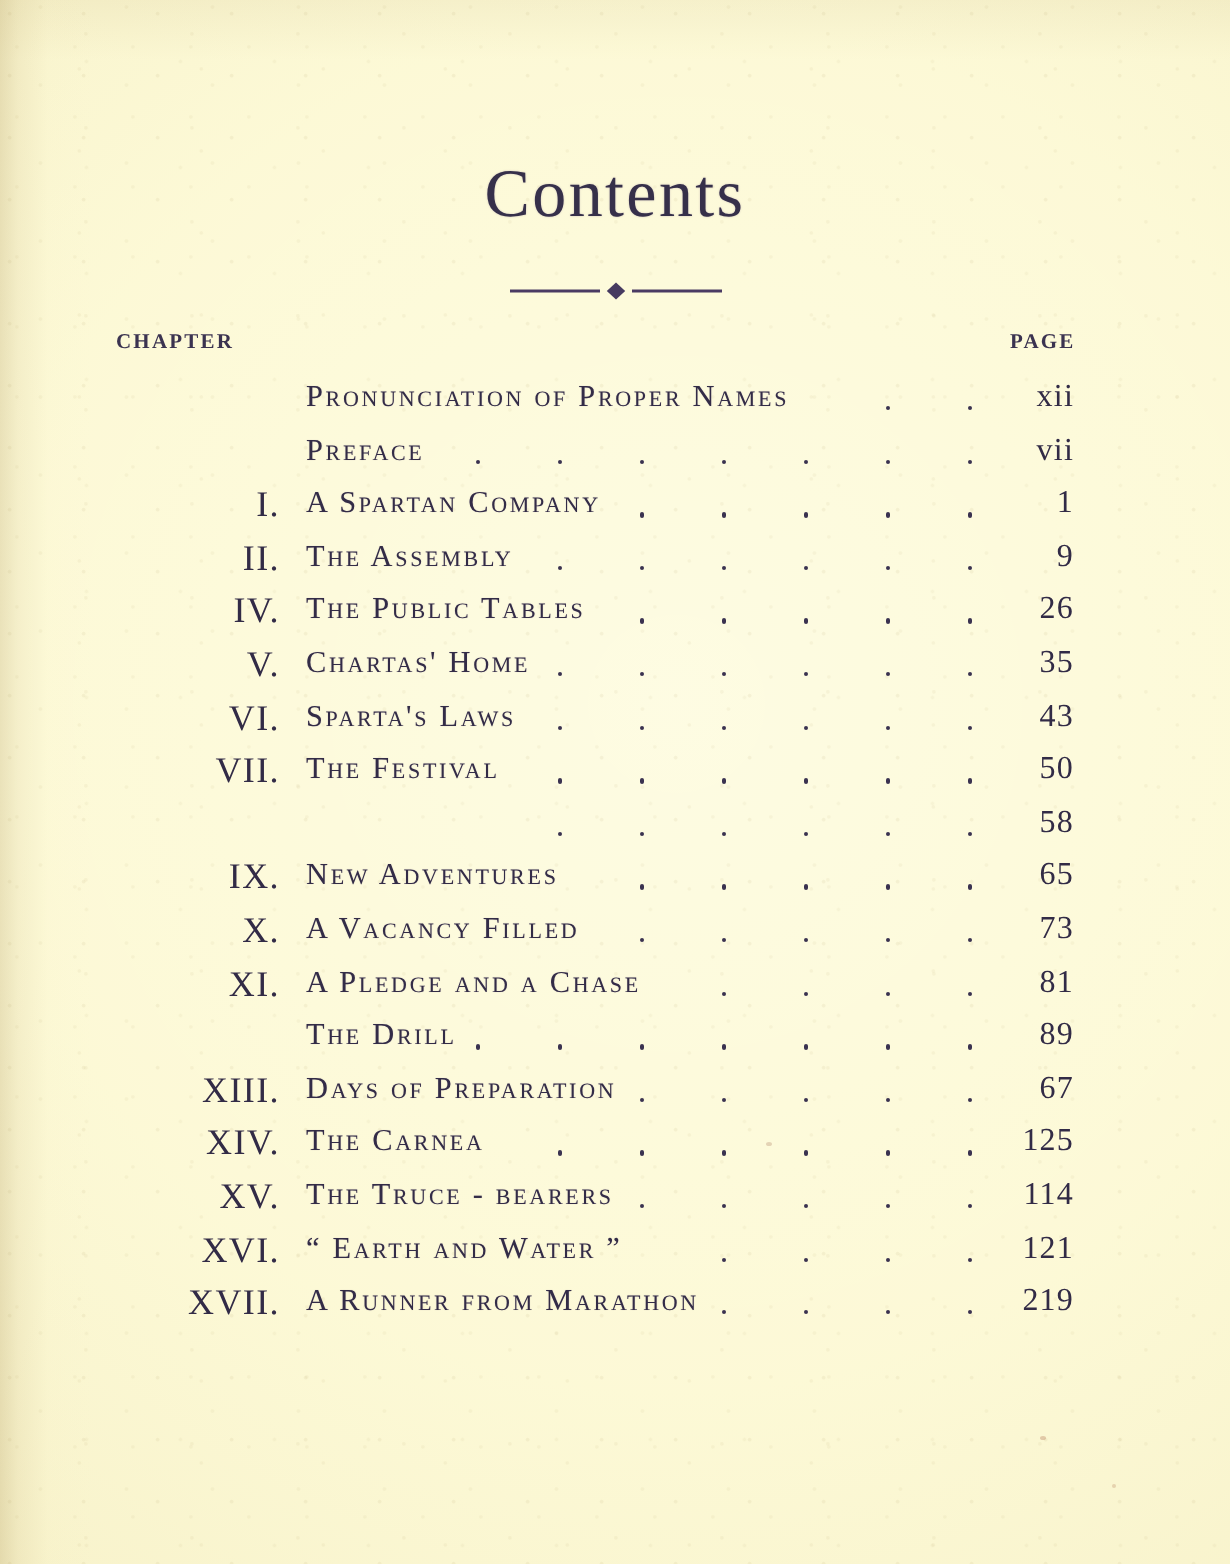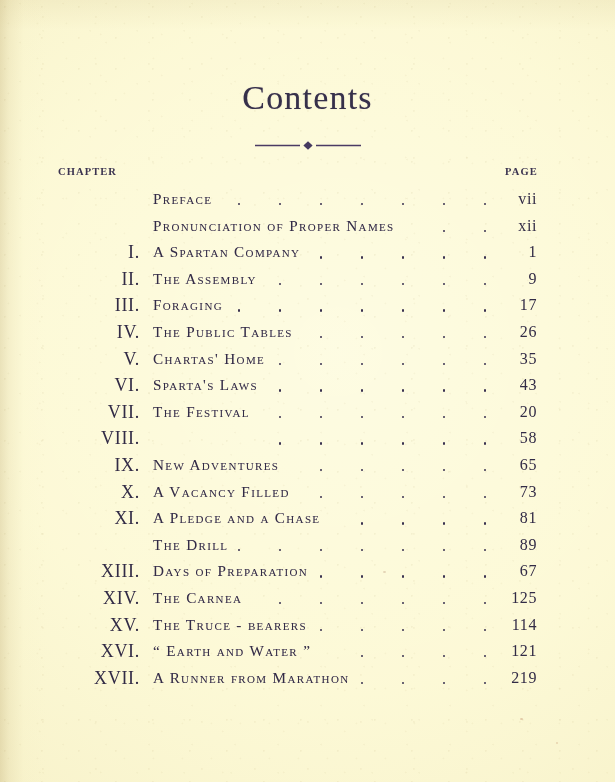--- a/index.html
+++ b/index.html
@@ -169,40 +169,40 @@
     <line x1="63" y1="6.5" x2="108" y2="6.5" stroke="#4a3a63" stroke-width="1.5"></line>
     <path d="M55 2.2 L59.6 6.5 L55 10.8 L50.4 6.5 Z" fill="#463a60"></path>
   </svg>
 
   <div class="col-head" id="chapter-head">CHAPTER</div>
   <div class="col-head" id="page-head">PAGE</div>
 
   <div id="toc">
       <div class="toc-row">
         <span class="num"></span>
+        <span class="title-cell">Pronunciation of Proper Names</span>
+        <span class="leaders">
+          <i style="left: 484px;"></i>
+          <i style="left: 443px;"></i>
+        </span>
+        <span class="pg">xii</span>
+      </div>
+      <div class="toc-row">
+        <span class="num"></span>
         <span class="title-cell">Preface</span>
         <span class="leaders">
           <i style="left: 484px;"></i>
           <i style="left: 443px;"></i>
           <i style="left: 402px;"></i>
           <i style="left: 361px;"></i>
           <i style="left: 320px;"></i>
           <i style="left: 279px;"></i>
           <i style="left: 238px;"></i>
         </span>
         <span class="pg">vii</span>
-      </div>
-      <div class="toc-row">
-        <span class="num"></span>
-        <span class="title-cell">Pronunciation of Proper Names</span>
-        <span class="leaders">
-          <i style="left: 484px;"></i>
-          <i style="left: 443px;"></i>
-        </span>
-        <span class="pg">xii</span>
       </div>
       <div class="toc-row">
         <span class="num">I.</span>
         <span class="title-cell">A Spartan Company</span>
         <span class="leaders">
           <i style="left: 484px;"></i>
           <i style="left: 443px;"></i>
           <i style="left: 402px;"></i>
           <i style="left: 361px;"></i>
           <i style="left: 320px;"></i>
@@ -216,34 +216,20 @@
           <i style="left: 484px;"></i>
           <i style="left: 443px;"></i>
           <i style="left: 402px;"></i>
           <i style="left: 361px;"></i>
           <i style="left: 320px;"></i>
           <i style="left: 279px;"></i>
         </span>
         <span class="pg">9</span>
       </div>
       <div class="toc-row">
-        <span class="num">III.</span>
-        <span class="title-cell">Foraging</span>
-        <span class="leaders">
-          <i style="left: 484px;"></i>
-          <i style="left: 443px;"></i>
-          <i style="left: 402px;"></i>
-          <i style="left: 361px;"></i>
-          <i style="left: 320px;"></i>
-          <i style="left: 279px;"></i>
-          <i style="left: 238px;"></i>
-        </span>
-        <span class="pg">17</span>
-      </div>
-      <div class="toc-row">
         <span class="num">IV.</span>
         <span class="title-cell">The Public Tables</span>
         <span class="leaders">
           <i style="left: 484px;"></i>
           <i style="left: 443px;"></i>
           <i style="left: 402px;"></i>
           <i style="left: 361px;"></i>
           <i style="left: 320px;"></i>
         </span>
         <span class="pg">26</span>
@@ -278,24 +264,23 @@
         <span class="num">VII.</span>
         <span class="title-cell">The Festival</span>
         <span class="leaders">
           <i style="left: 484px;"></i>
           <i style="left: 443px;"></i>
           <i style="left: 402px;"></i>
           <i style="left: 361px;"></i>
           <i style="left: 320px;"></i>
           <i style="left: 279px;"></i>
         </span>
-        <span class="pg">20</span>
-      </div>
-      <div class="toc-row">
-        <span class="num">VIII.</span>
+        <span class="pg">50</span>
+      </div>
+      <div class="toc-row">
         <span class="leaders">
           <i style="left: 484px;"></i>
           <i style="left: 443px;"></i>
           <i style="left: 402px;"></i>
           <i style="left: 361px;"></i>
           <i style="left: 320px;"></i>
           <i style="left: 279px;"></i>
         </span>
         <span class="pg">58</span>
       </div>

